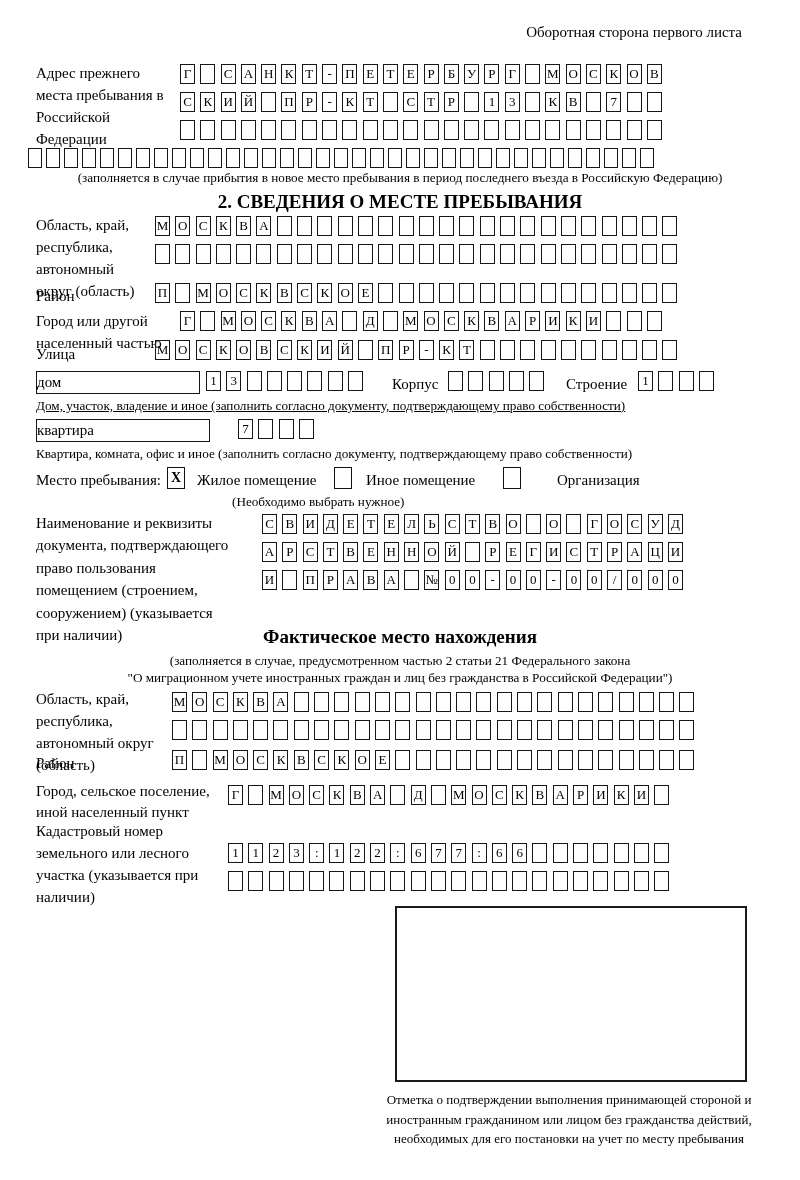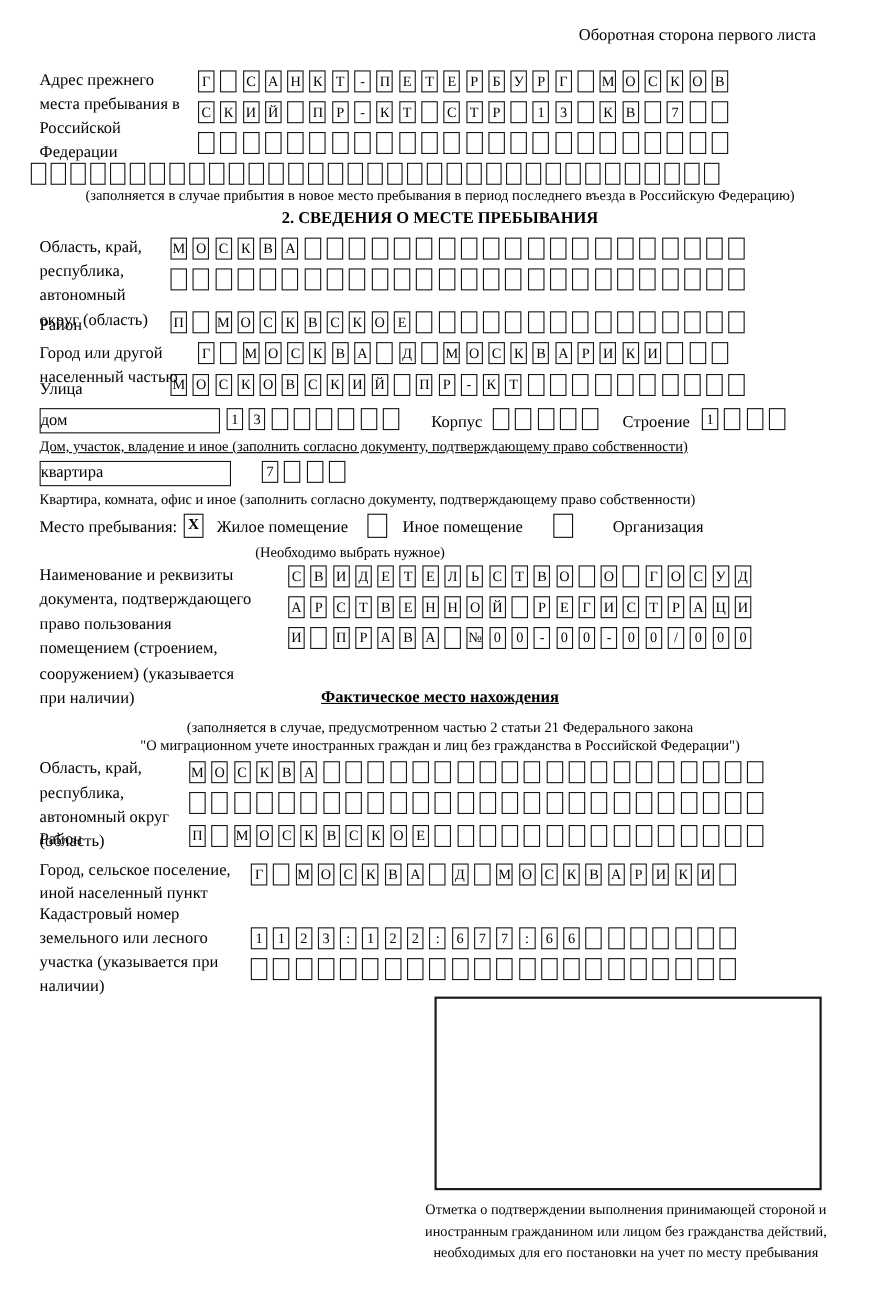--- a/index.html
+++ b/index.html
@@ -5,21 +5,21 @@
   * { margin:0; padding:0; box-sizing:border-box; }
   html,body { background:#fff; }
   body {
     width:800px; height:1180px; position:relative;
     font-family:"Liberation Serif", serif; color:#000;
   }
   .abs { position:absolute; }
   .lbl { font-size:15px; line-height:22px; }
   .cap { font-size:13.2px; }
   .center { width:800px; left:0; text-align:center; }
-  .heading { font-weight:bold; font-size:15px; }
+  .heading { font-weight:bold; font-size:19px; }
 
   .boxrow { display:flex; }
   .cbox {
     flex:none; width:15px; height:20px; margin-right:5.3px;
     border:1.6px solid #161616; text-align:center;
     font-size:13px; line-height:18px; font-family:"Liberation Serif", serif;
   }
   .boxrow.full .cbox { width:14px; margin-right:4px; }
 
   .wbox {
@@ -72,21 +72,21 @@
   .stay-lb1   { left:366px; top:469px;text-align:center; }
   .stay-cb2   { left:503px; top:467px; }
   .stay-lb2   { left:557px; top:469px; }
   .stay-note  { left:232px; top:494px; }
 
   .doc-label { left:36px; top:512px; width:200px; line-height:22.4px; }
   .doc-r0 { left:262px; top:514px; }
   .doc-r1 { left:262px; top:542px; }
   .doc-r2 { left:262px; top:570px; }
 
-  .s3-heading { top:626px;text-decoration:underline; }
+  .s3-heading { top:626px; }
   .s3-note1 { top:653px; }
   .s3-note2 { top:670px; }
   .s3-region-label   { left:36px; top:688px; width:125px; }
   .s3-region-r0      { left:172px; top:692px; }
   .s3-region-r1      { left:172px; top:720px; }
   .s3-district-label { left:36px; top:752px; }
   .s3-district-row   { left:172px; top:750px; }
   .s3-city-label     { left:36px; top:781px; width:190px; line-height:21px; }
   .s3-city-row       { left:228px; top:785px; }
   .s3-cad-label      { left:36px; top:820px; width:170px; }

